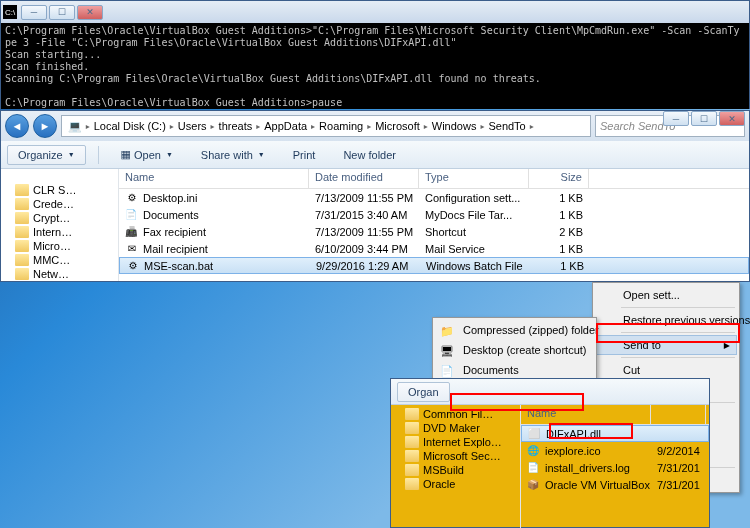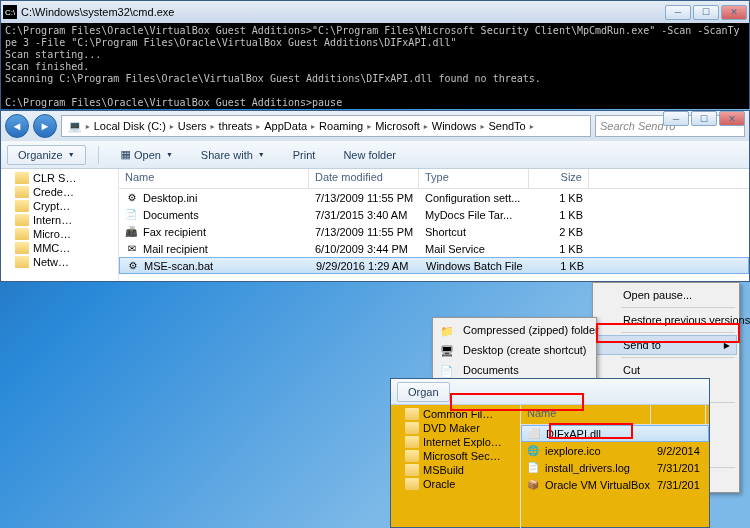--- a/index.html
+++ b/index.html
@@ -20,21 +20,21 @@
 .navbtn{width:24px;height:24px;border-radius:12px;background:linear-gradient(#5aa0e0,#2870c0);border:1px solid #2060a0;display:flex;align-items:center;justify-content:center;color:#fff;cursor:pointer}
 .bc{flex:1;height:22px;background:#fff;border:1px solid #a0b0c0;display:flex;align-items:center;padding:0 2px;overflow:hidden}
 .bc .seg{padding:0 4px;color:#000;cursor:pointer;white-space:nowrap}
 .bc .ar{color:#666;font-size:8px}
 .srch{width:150px;height:22px;background:#fff;border:1px solid #a0b0c0;display:flex;align-items:center;padding:0 4px;color:#888;font-style:italic}
 .exp-tb{height:28px;background:linear-gradient(#f5f9fc,#e2ecf5);border-bottom:1px solid #c0d0e0;display:flex;align-items:center;padding:0 6px;gap:8px}
 .tbtn{padding:3px 10px;color:#1e395b;cursor:pointer;border-radius:2px;display:flex;align-items:center;gap:3px}
 .tbtn.org{background:linear-gradient(#f8fafd,#e8eff6);border:1px solid #b0c4d8}
 .arrow-dn{font-size:7px;margin-left:2px}
 .exp-body{display:flex;height:112px}
-.side{width:118px;background:#fff;border-right:1px solid #e0e5ea;overflow:hidden;padding-top:2px}
+.side{width:118px;background:#fff;border-right:1px solid #e0e5ea;overflow:hidden;padding-top:14px}
 .side-item{display:flex;align-items:center;padding:1px 2px 1px 14px;gap:4px;cursor:pointer;white-space:nowrap}
 .fico{width:14px;height:12px;background:linear-gradient(#ffe9a0,#f0c860);border-radius:1px;flex-shrink:0}
 .list{flex:1;overflow:hidden}
 .hdr{display:flex;height:20px;border-bottom:1px solid #e0e0e0}
 .hdr>div{border-right:1px solid #e0e0e0;padding:2px 6px;color:#4a6080;cursor:pointer}
 .c1{width:190px}.c2{width:110px}.c3{width:110px}.c4{width:60px;text-align:right}
 .row{display:flex;height:17px;align-items:center;cursor:pointer}
 .row.sel{background:linear-gradient(#e0effb,#c8e0f5);border:1px solid #7db2e8}
 .row>div{padding:0 6px;overflow:hidden;white-space:nowrap}
 .row .c1{display:flex;align-items:center;gap:4px}
@@ -54,21 +54,20 @@
 .ctx .mico{position:absolute;left:4px;top:3px;width:16px;height:16px;display:flex;align-items:center;justify-content:center}
 .ctx1{top:282px;right:10px;width:148px}
 .ctx2{top:317px;left:432px;width:165px}
 </style>
 </head>
 <body>
 
 <div class="cmd">
   <div class="cmd-title">
     <div class="ico">C:\</div>
-    <span>C:\Windows\system32\cmd.exe</span>
     <div class="winbtns">
       <div class="winbtn">─</div>
       <div class="winbtn">☐</div>
       <div class="winbtn cls">✕</div>
     </div>
   </div>
   <div class="cmd-body">C:\Program Files\Oracle\VirtualBox Guest Additions&gt;"C:\Program Files\Microsoft Security Client\MpCmdRun.exe" -Scan -ScanType 3 -File "C:\Program Files\Oracle\VirtualBox Guest Additions\DIFxAPI.dll"
 Scan starting...
 Scan finished.
 Scanning C:\Program Files\Oracle\VirtualBox Guest Additions\DIFxAPI.dll found no threats.
@@ -196,21 +195,21 @@
             <div class="c2">9/29/2016 1:29 AM</div>
             <div class="c3">Windows Batch File</div>
             <div class="c4">1 KB</div>
           </div>
         </div>
     </div>
   </div>
 </div>
 
 <div class="ctx ctx1" id="ctx1">
-    <div class="ctx-item">Open pause...</div>
+    <div class="ctx-item">Open sett...</div>
     <div class="sep"></div>
     <div class="ctx-item">Restore previous versions</div>
     <div class="sep"></div>
     <div class="ctx-item hl">Send to<span class="sub-ar">▶</span></div>
     <div class="sep"></div>
     <div class="ctx-item">Cut</div>
     <div class="ctx-item">Copy</div>
     <div class="sep"></div>
     <div class="ctx-item">Create shortcut</div>
     <div class="ctx-item">Delete</div>

